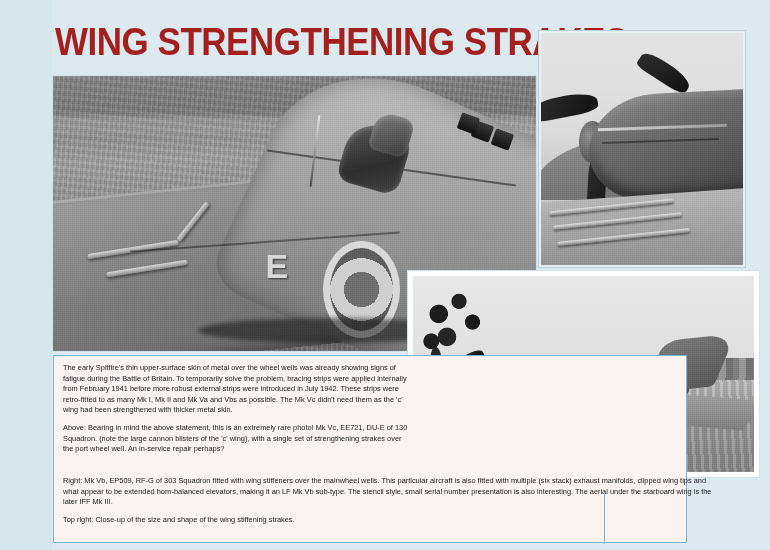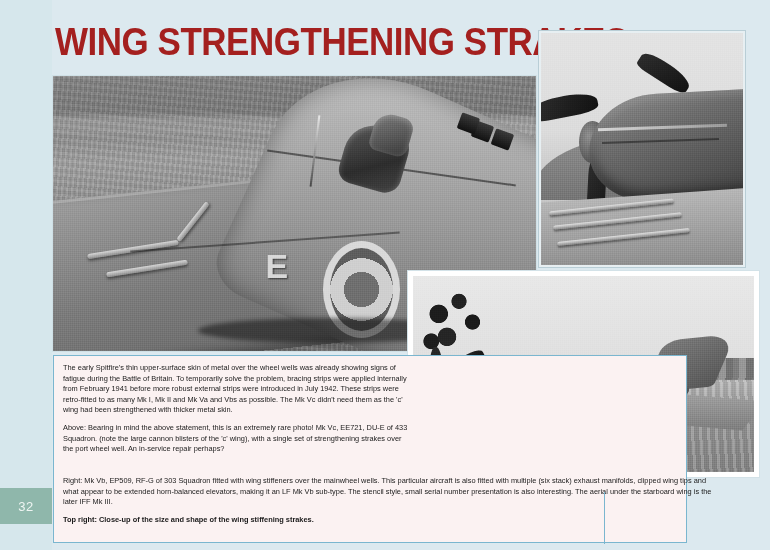--- a/index.html
+++ b/index.html
@@ -292,39 +292,36 @@
     width:660px;
   }
   .cap-p {
     margin: 0 0 7px 0;
     font-family:"Liberation Sans", sans-serif;
     font-size: 7.4px;
     line-height: 10.6px;
     color: #1b1b1b;
     text-align: left;
   }
-  .cap-p.tight { margin-bottom: 12px; font-weight: bold; }
+  .cap-p.tight { margin-bottom: 12px; }
   #divider-vert {
     position:absolute;
     left: 550px;
     top: 136px;
     width: 1px;
     height: 52px;
     background: #7ab6cf;
   }
 </style>
 </head>
 <body>
 
 <div id="page">
 
   <div id="left-strip"></div>
-  <div id="page-number-band">
-    <span class="pnum">32</span>
-  </div>
 
   <div id="title">WING STRENGTHENING STRAKES</div>
 
   <div class="photo" id="photo-main">
     <div class="inner">
       <div class="sky-main"></div>
       <div class="ground-tex"></div>
 
       <div class="shadow-blob" style="left:0;top:0;width:100%;height:14%;background:rgba(0,0,0,.12);"></div>
       <div class="shadow-blob" style="left:0;top:15%;width:100%;height:6%;background:rgba(255,255,255,.10);"></div>
@@ -415,21 +412,21 @@
 
       <div class="grain"></div>
     </div>
   </div>
 
   <div id="caption-panel">
     <div id="caption-inner">
 
       <div class="col-left">
         <p class="cap-p">The early Spitfire's thin upper-surface skin of metal over the wheel wells was already showing signs of fatigue during the Battle of Britain.  To temporarily solve the problem, bracing strips were applied internally from February 1941 before more robust external strips were introduced in July 1942. These strips were retro-fitted to as many Mk I, Mk II and Mk Va and Vbs as possible.  The Mk Vc didn't need them as the 'c' wing had been strengthened with thicker metal skin.</p>
-        <p class="cap-p">Above: Bearing in mind the above statement, this is an extremely rare photo! Mk Vc, EE721, DU-E of 433 Squadron. (note the large cannon blisters of the 'c' wing), with a single set of strengthening strakes over the port wheel well.  An in-service repair perhaps?</p>
+        <p class="cap-p">Above: Bearing in mind the above statement, this is an extremely rare photo! Mk Vc, EE721, DU-E of 130 Squadron. (note the large cannon blisters of the 'c' wing), with a single set of strengthening strakes over the port wheel well.  An in-service repair perhaps?</p>
       </div>
 
       <div class="col-full">
         <p class="cap-p">Right: Mk Vb, EP509, RF-G of 303 Squadron fitted with wing stiffeners over the mainwheel wells. This particular aircraft is also fitted with multiple (six stack) exhaust manifolds, clipped wing tips and what appear to be extended horn-balanced elevators, making it an LF Mk Vb sub-type. The stencil style, small serial number presentation is also interesting. The aerial under the starboard wing is the later IFF Mk III.</p>
         <p class="cap-p tight">Top right: Close-up of the size and shape of the wing stiffening strakes.</p>
       </div>
 
       <div id="divider-vert"></div>
     </div>
   </div>

